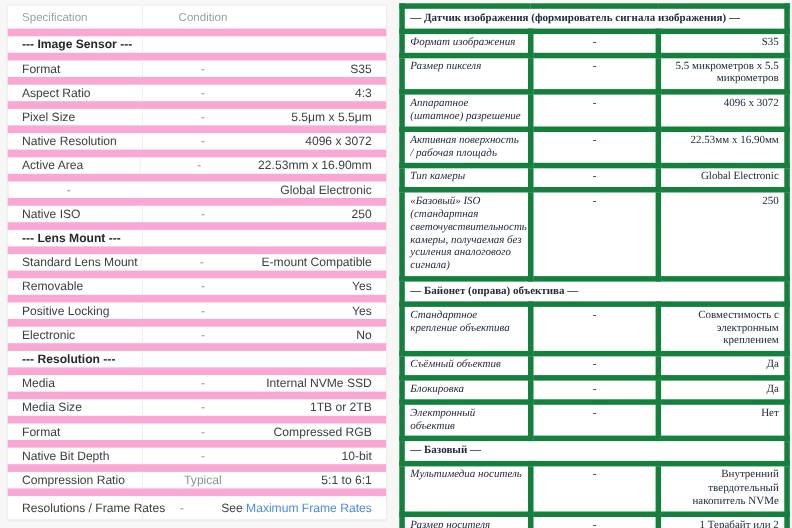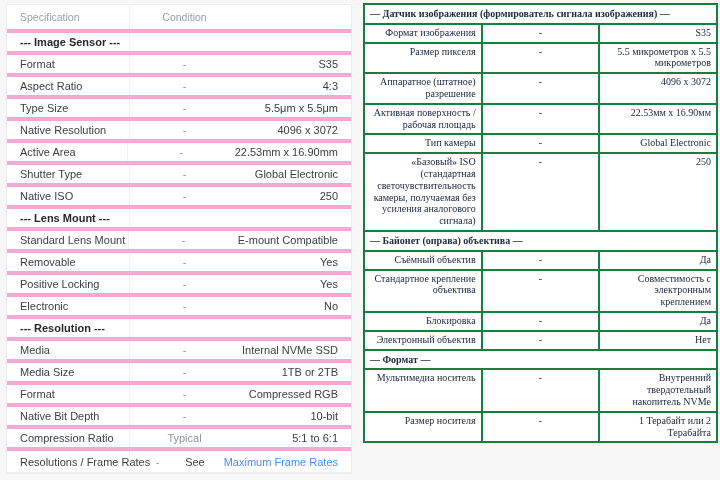--- a/index.html
+++ b/index.html
@@ -7,21 +7,21 @@
   body { background: #f7f7f8; position: relative; }
 
   
   .left-card {
     position: absolute; left: 6px; top: 4px; width: 346px;
     background: #ffffff; border: 1px solid #ececec; border-radius: 2px;
     font-family: "Liberation Sans", "DejaVu Sans", sans-serif;
   }
   .lrow {
     display: flex; align-items: stretch; height: 22px;
-    border-bottom: 4px solid #f9a8d4; font-size: 11px;
+    border-bottom: 7px solid #f9a8d4; font-size: 11px;
   }
   .lrow:last-child { border-bottom: 1px solid #ededed; }
   .lc1 {
     width: 122px; padding-left: 13px; display: flex; align-items: center;
     color: #3c4043; white-space: nowrap; overflow: visible;
   }
   .lc2 {
     width: 110px; border-left: 1px solid #efefef;
     display: flex; align-items: center; justify-content: center;
     color: #8d9297;
@@ -29,32 +29,32 @@
   }
   .lc3 {
     flex: 1; padding-right: 13px; display: flex; align-items: center;
     justify-content: flex-end; color: #3c4043; text-align: right; white-space: nowrap;
   }
   .lrow.lheader { height: 28px; }
   .lrow.lheader .lc1, .lrow.lheader .lc2, .lrow.lheader .lc3 {
     color: #9aa0a6; font-size: 10.5px;
   }
   .lrow.lsec .lc1 { font-weight: bold; color: #26282b; }
-  .lc3 a { color: #4a8af4; text-decoration: none; margin-left: 19px; }
+  .lc3 a { color: #4a8af4; text-decoration: none; margin-left: 3px; }
 
   
   .right-card { position: absolute; left: 363px; top: 3px; width: 355px; }
   .rtable {
     width: 100%; border-collapse: collapse; table-layout: fixed;
     font-family: "Liberation Serif", "DejaVu Serif", serif;
     font-size: 10px; color: #222b40; background: #ffffff;
   }
-  .rtable td { border: 2px solid #15803d; padding: 2px 5px 3px 5px; vertical-align: top; line-height: 1.18; }
+  .rtable td { border: 5px solid #15803d; padding: 2px 5px 3px 5px; vertical-align: top; line-height: 1.18; }
   .rtable { border: 2px solid #3f3f3f; }
-  td.rc1 { width: 38%; text-align: right; }
+  td.rc1 { width: 38%; text-align: left; font-style: italic; }
   td.rc2 { width: 19%; text-align: center; }
   td.rc3 { width: 43%; text-align: right; }
   td.rsec { font-weight: bold; padding: 3px 5px; text-align: left; }
 </style>
 </head>
 <body>
 
 <div class="page">
 
   <section class="left-card">
@@ -72,36 +72,35 @@
           <span class="lc1">Format</span>
           <span class="lc2">-</span>
           <span class="lc3">S35</span>
         </div>
         <div class="lrow">
           <span class="lc1">Aspect Ratio</span>
           <span class="lc2">-</span>
           <span class="lc3">4:3</span>
         </div>
         <div class="lrow">
-          <span class="lc1">Type Size</span>
+          <span class="lc1">Pixel Size</span>
           <span class="lc2">-</span>
           <span class="lc3">5.5μm x 5.5μm</span>
         </div>
         <div class="lrow">
           <span class="lc1">Native Resolution</span>
           <span class="lc2">-</span>
           <span class="lc3">4096 x 3072</span>
         </div>
         <div class="lrow">
           <span class="lc1">Active Area</span>
           <span class="lc2">-</span>
           <span class="lc3">22.53mm x 16.90mm</span>
         </div>
         <div class="lrow">
-          <span class="lc1">Shutter Type</span>
           <span class="lc2">-</span>
           <span class="lc3">Global Electronic</span>
         </div>
         <div class="lrow">
           <span class="lc1">Native ISO</span>
           <span class="lc2">-</span>
           <span class="lc3">250</span>
         </div>
         <div class="lrow lsec">
           <span class="lc1">--- Lens Mount ---</span>
@@ -199,41 +198,41 @@
           </tr>
           <tr>
             <td class="rc1">«Базовый» ISO (стандартная светочувствительность камеры, получаемая без усиления аналогового сигнала)</td>
             <td class="rc2">-</td>
             <td class="rc3">250</td>
           </tr>
           <tr>
             <td class="rsec" colspan="3">— Байонет (оправа) объектива —</td>
           </tr>
           <tr>
+            <td class="rc1">Стандартное крепление объектива</td>
+            <td class="rc2">-</td>
+            <td class="rc3">Совместимость с электронным креплением</td>
+          </tr>
+          <tr>
             <td class="rc1">Съёмный объектив</td>
             <td class="rc2">-</td>
             <td class="rc3">Да</td>
           </tr>
           <tr>
-            <td class="rc1">Стандартное крепление объектива</td>
-            <td class="rc2">-</td>
-            <td class="rc3">Совместимость с электронным креплением</td>
-          </tr>
-          <tr>
             <td class="rc1">Блокировка</td>
             <td class="rc2">-</td>
             <td class="rc3">Да</td>
           </tr>
           <tr>
             <td class="rc1">Электронный объектив</td>
             <td class="rc2">-</td>
             <td class="rc3">Нет</td>
           </tr>
           <tr>
-            <td class="rsec" colspan="3">— Формат —</td>
+            <td class="rsec" colspan="3">— Базовый —</td>
           </tr>
           <tr>
             <td class="rc1">Мультимедиа носитель</td>
             <td class="rc2">-</td>
             <td class="rc3">Внутренний твердотельный накопитель NVMe</td>
           </tr>
           <tr>
             <td class="rc1">Размер носителя</td>
             <td class="rc2">-</td>
             <td class="rc3">1 Терабайт или 2 Терабайта</td>

